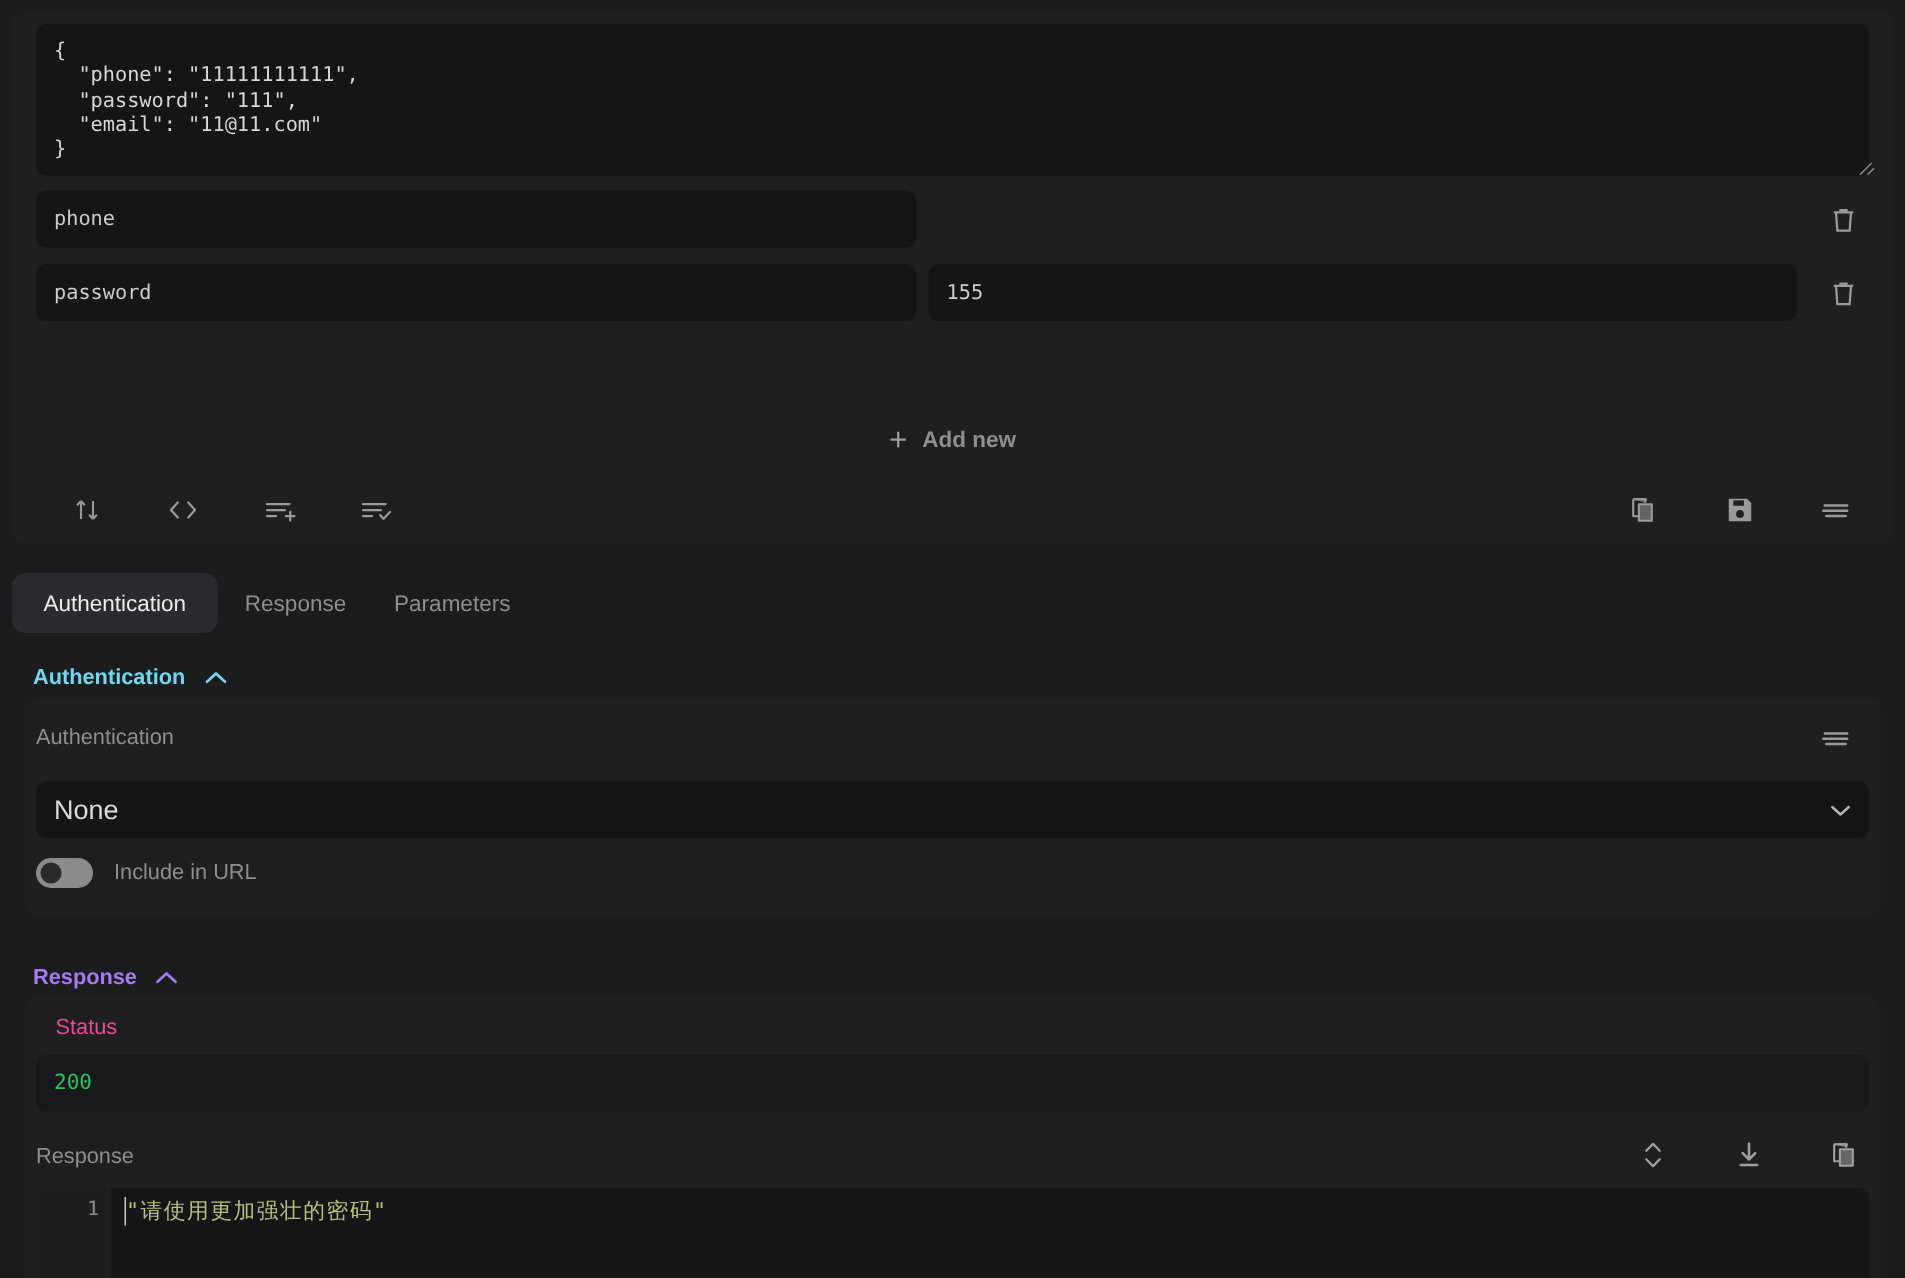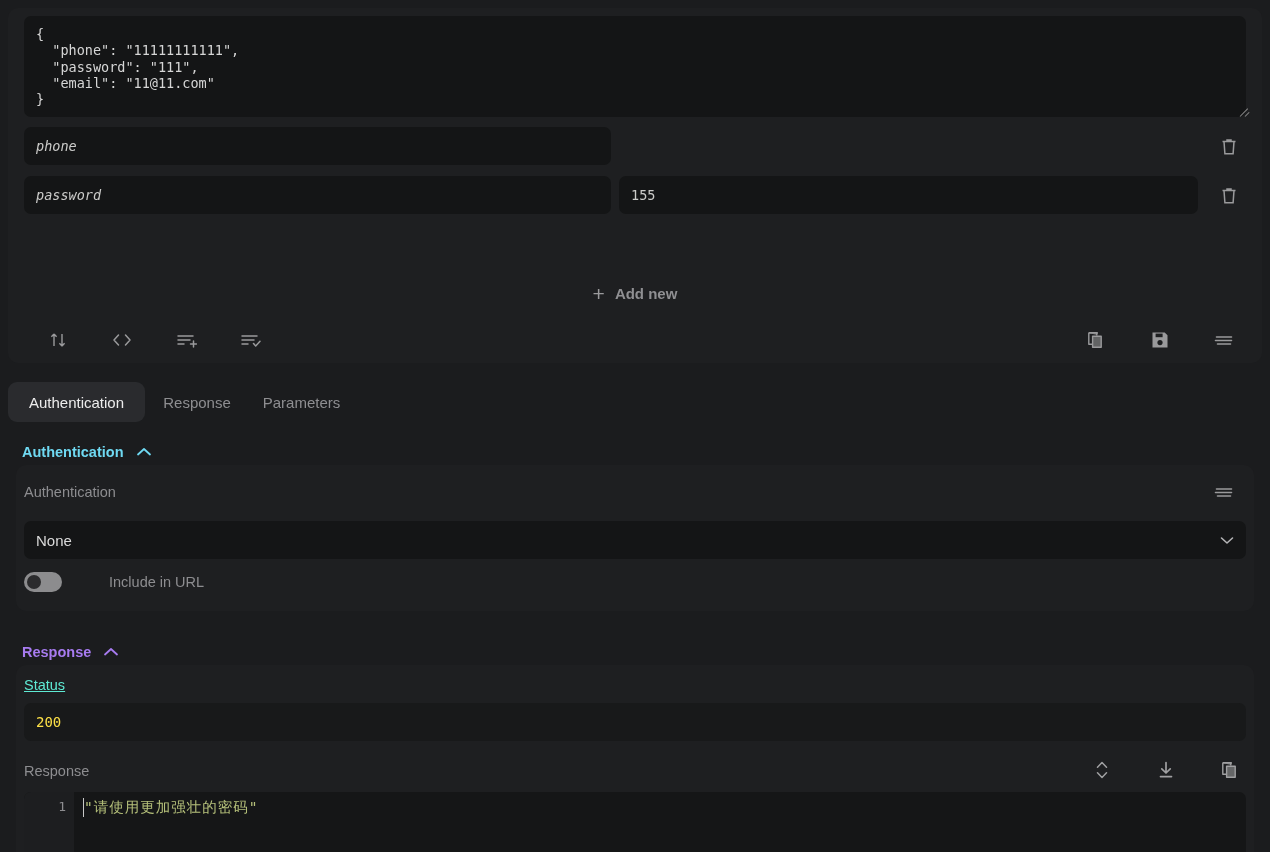--- a/index.html
+++ b/index.html
@@ -39,21 +39,21 @@
   .kv-row {
     position: absolute; left: 16px; width: 1222px; height: 38px;
   }
   .kv-key, .kv-val {
     position: absolute; top: 0; height: 38px;
     background: #141516; border-radius: 7px;
     font-family: "DejaVu Sans Mono", monospace;
     font-size: 13.5px; color: #ccccca;
     display: flex; align-items: center; padding: 0 12px;
   }
-  .kv-key { left: 0px;   width: 587px; font-style: italic; }
+  .kv-key { left: 0px;   width: 587px; }
   .kv-val { left: 595px; width: 579px; }
   .kv-del {
     position: absolute; left: 1192px; top: 6px; width: 26px; height: 26px;
     display: flex; align-items: center; justify-content: center;
   }
 
   .add-new {
     position: absolute; left: 0; top: 271px; width: 1254px; height: 28px;
     display: flex; align-items: center; justify-content: center; gap: 10px;
     color: #8f8f92; font-size: 15px; font-weight: bold;
@@ -94,52 +94,52 @@
     position: absolute; left: 8px; top: 19px; font-size: 14.5px; color: #8d8d90;
   }
   .auth-icon-right {
     position: absolute; left: 1190px; top: 12px; width: 36px; height: 30px;
     display: flex; align-items: center; justify-content: center;
   }
   .auth-select {
     position: absolute; left: 8px; top: 56px; width: 1222px; height: 38px;
     background: #141516; border-radius: 7px;
     display: flex; align-items: center; padding: 0 12px;
-    font-size: 15px; color: #dadada;
+    font-size: 18px; color: #dadada;
   }
   .sel-chev {
     position: absolute; right: 12px; top: 0; height: 38px;
     display: flex; align-items: center; color: #b4b4b6; font-size: 12px;
   }
   .toggle-row {
     position: absolute; left: 8px; top: 105px; height: 24px;
     display: flex; align-items: center; gap: 14px;
   }
   .toggle {
     width: 38px; height: 20px; border-radius: 10px; background: #8c8c8e;
     position: relative; flex: none;
   }
   .toggle .knob {
     position: absolute; left: 3px; top: 3px; width: 14px; height: 14px;
     border-radius: 50%; background: #2b2b2d;
   }
-  .toggle-label { font-size: 14.5px; color: #8d8d90; margin-left: 33px; }
+  .toggle-label { font-size: 14.5px; color: #8d8d90; }
 
   
   .resp-head { left: 22px; top: 641px; color: #a77bf0; }
   .resp-panel {
     position: absolute; left: 16px; top: 665px; width: 1238px; height: 187px;
     background: #1e1f21; border-radius: 10px 10px 0 0;
   }
-  .resp-sublabel { position: absolute; left: 8px; top: 12px; font-size: 14.5px; color: #5eead4; text-decoration: underline; }
+  .resp-sublabel { position: absolute; left: 21px; top: 12px; font-size: 14.5px; color: #ec4899; }
   .status-box {
     position: absolute; left: 8px; top: 38px; width: 1222px; height: 38px;
     background: #18191a; border-radius: 7px;
     display: flex; align-items: center; padding: 0 12px;
-    font-family: "DejaVu Sans Mono", monospace; font-size: 14px; color: #fde047;
+    font-family: "DejaVu Sans Mono", monospace; font-size: 14px; color: #22c55e;
   }
   .resp-sublabel2 { position: absolute; left: 8px; top: 98px; font-size: 14.5px; color: #8d8d90; }
   .resp-tools { position: absolute; top: 88px; width: 1222px; left: 8px; height: 34px; }
   .resp-tool {
     position: absolute; top: 0; width: 36px; height: 34px;
     display: flex; align-items: center; justify-content: center;
   }
   .code-view {
     position: absolute; left: 8px; top: 127px; width: 1222px; height: 60px;
     background: #151617; border-radius: 7px 7px 0 0; overflow: hidden;

